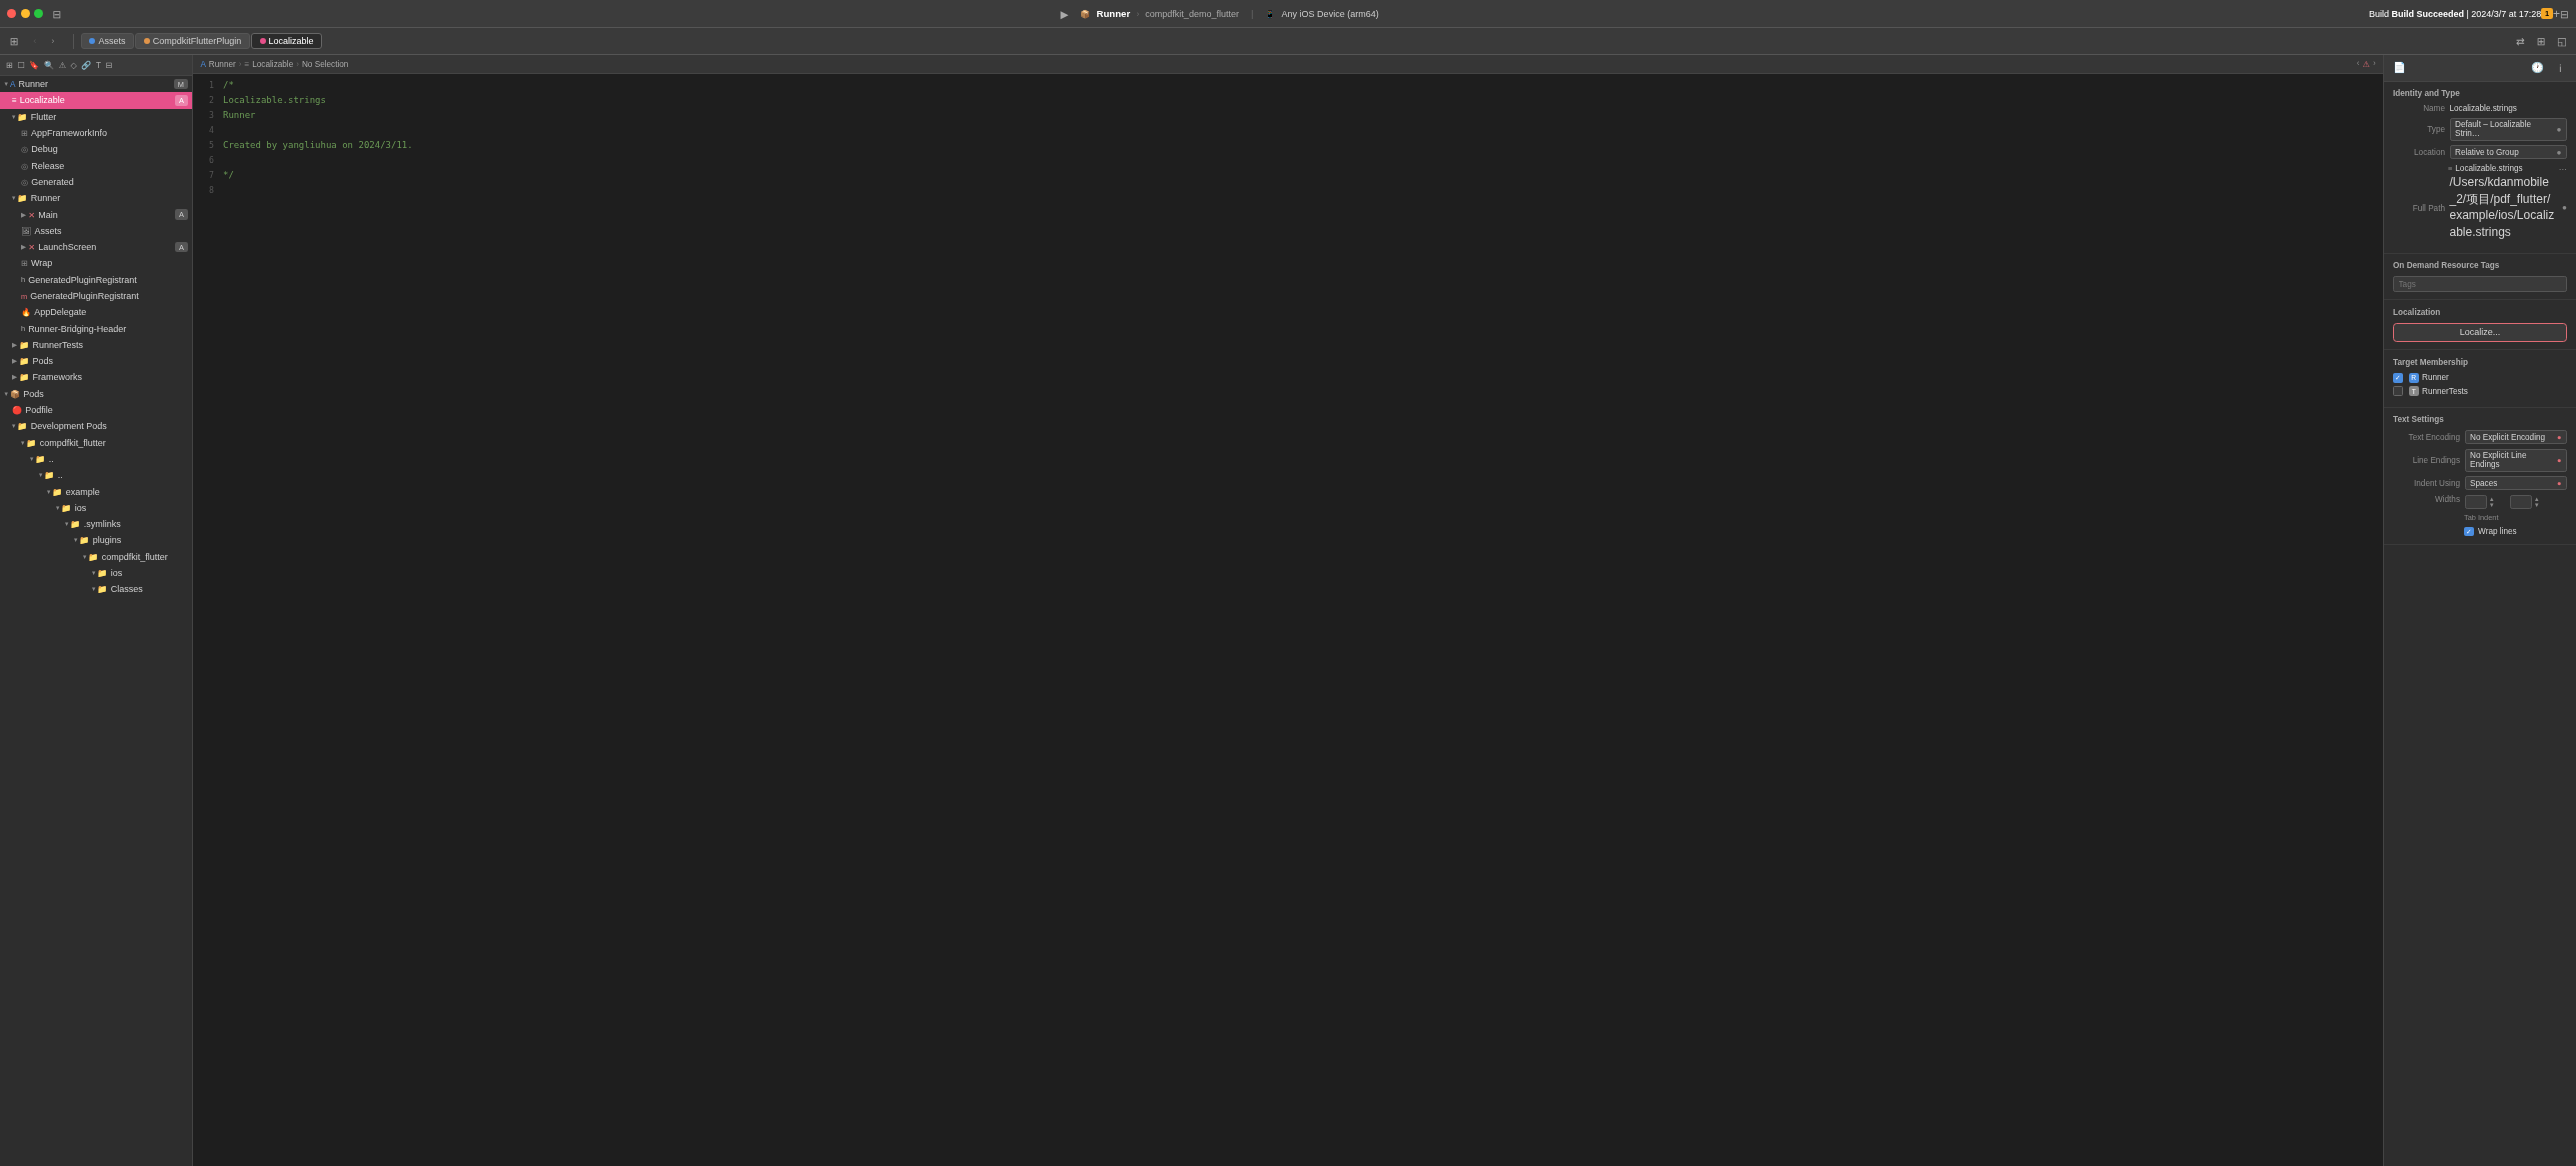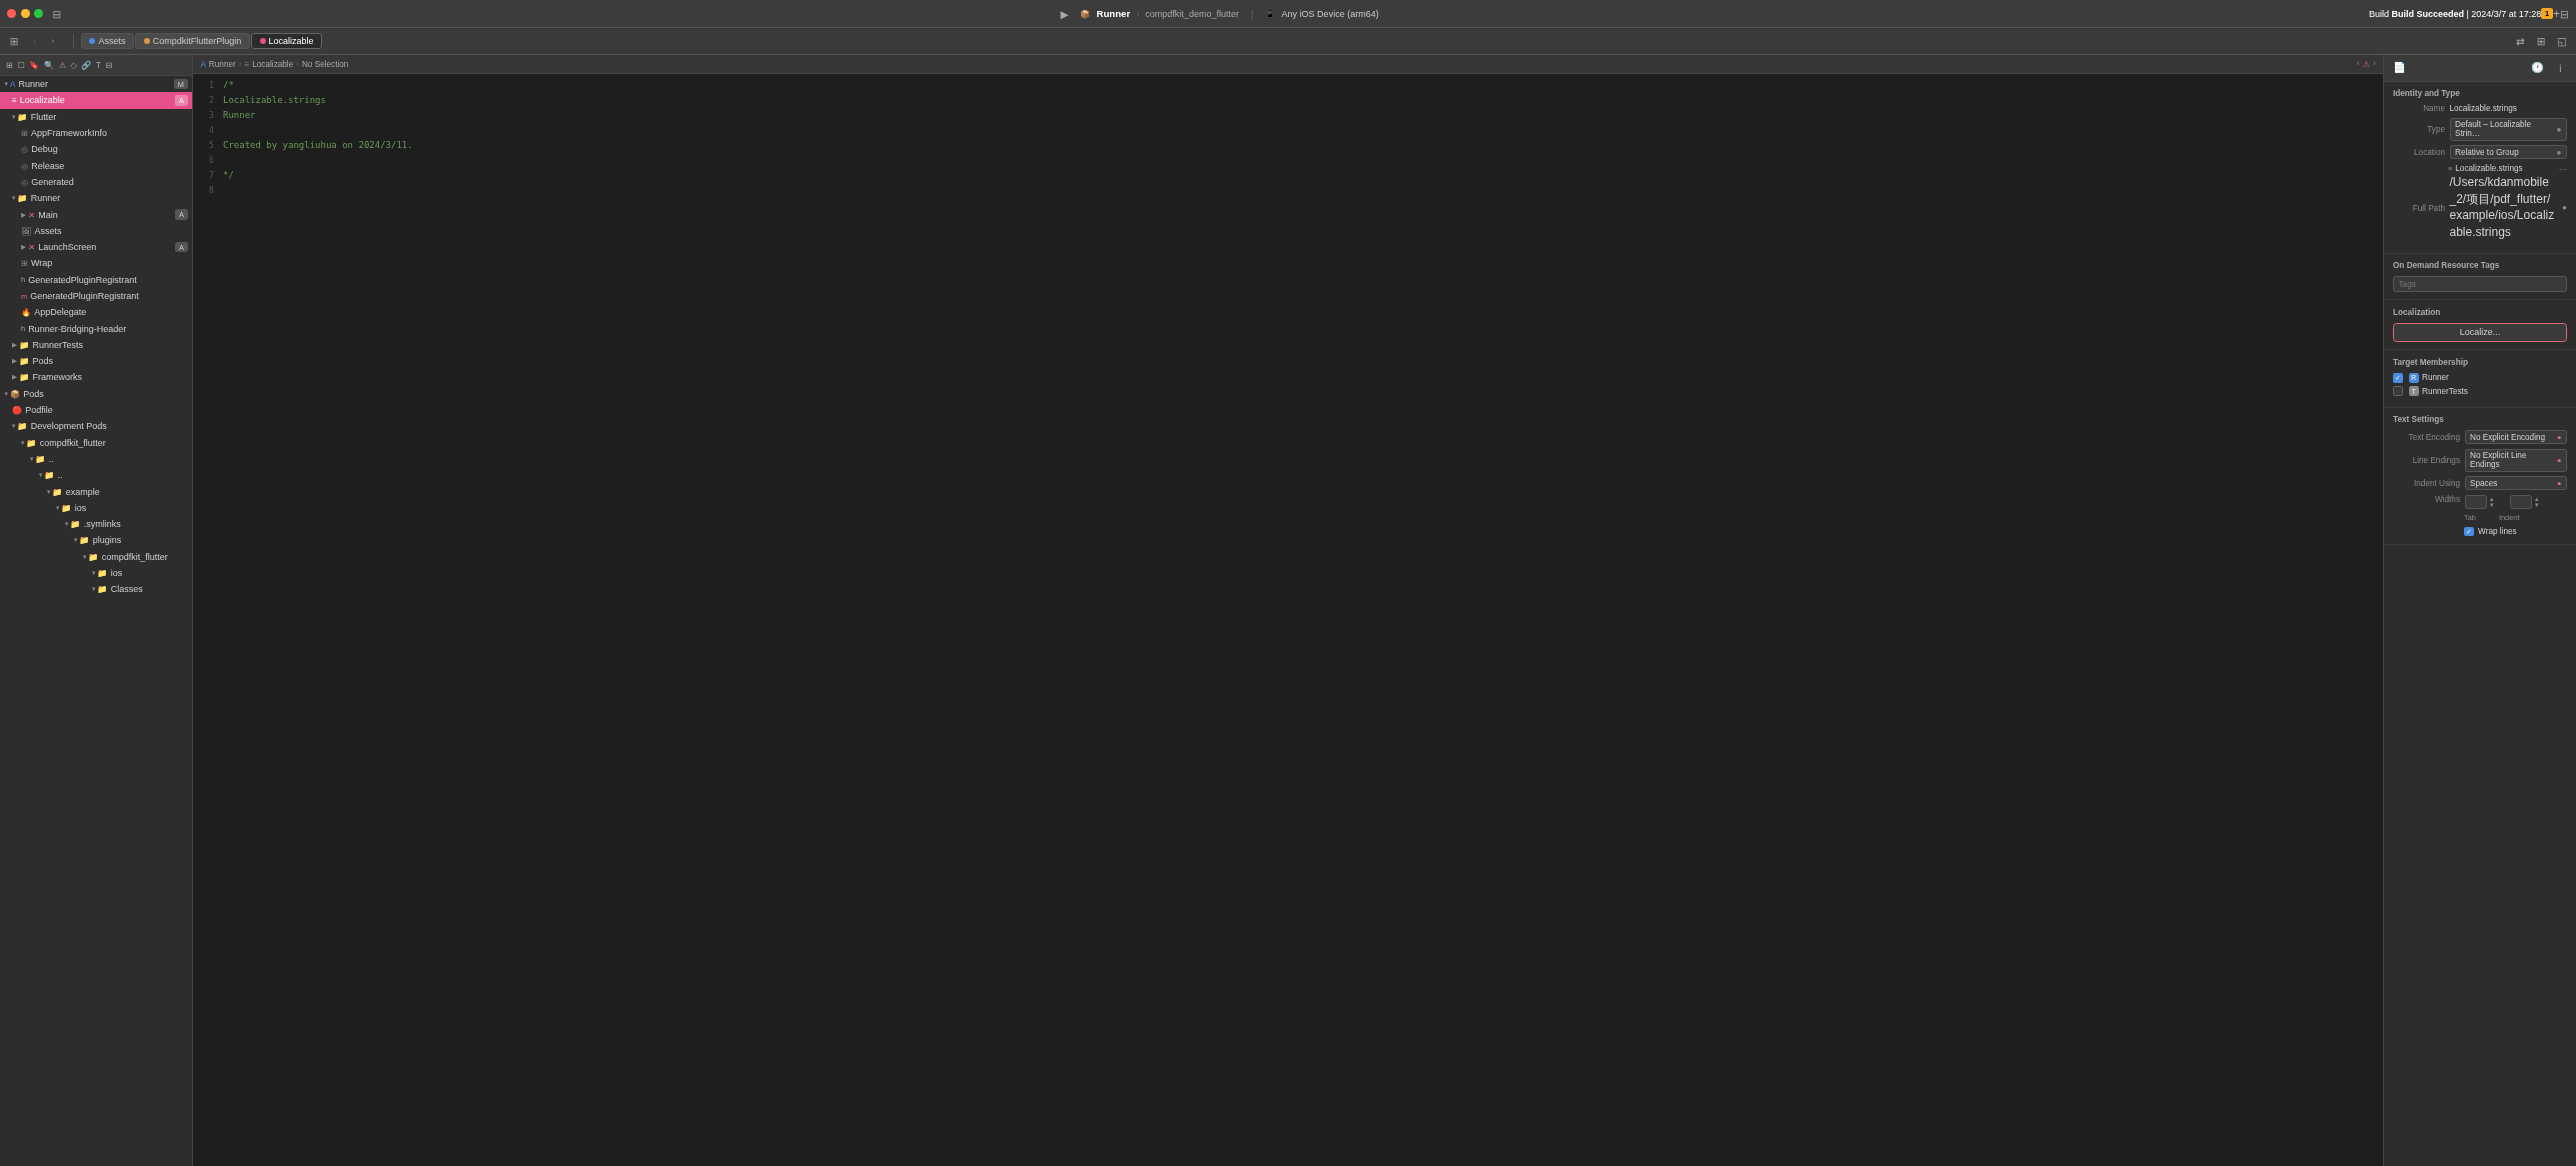--- a/index.html
+++ b/index.html
@@ -389,21 +389,21 @@
       flex-direction: column;
       font-size: 6px;
       color: #888;
     }
     .widths-sub {
       display: flex;
       margin-bottom: 4.5px;
       font-size: 7.4px;
       color: #888;
       padding-left: 71px;
-      gap: 23px;
+      gap: 2px;
     }
     .wrap-row {
       display: flex;
       align-items: center;
       gap: 4.5px;
       font-size: 8.2px;
       color: #d4d4d4;
       padding-left: 71px;
     }
     .localizable-filename {

